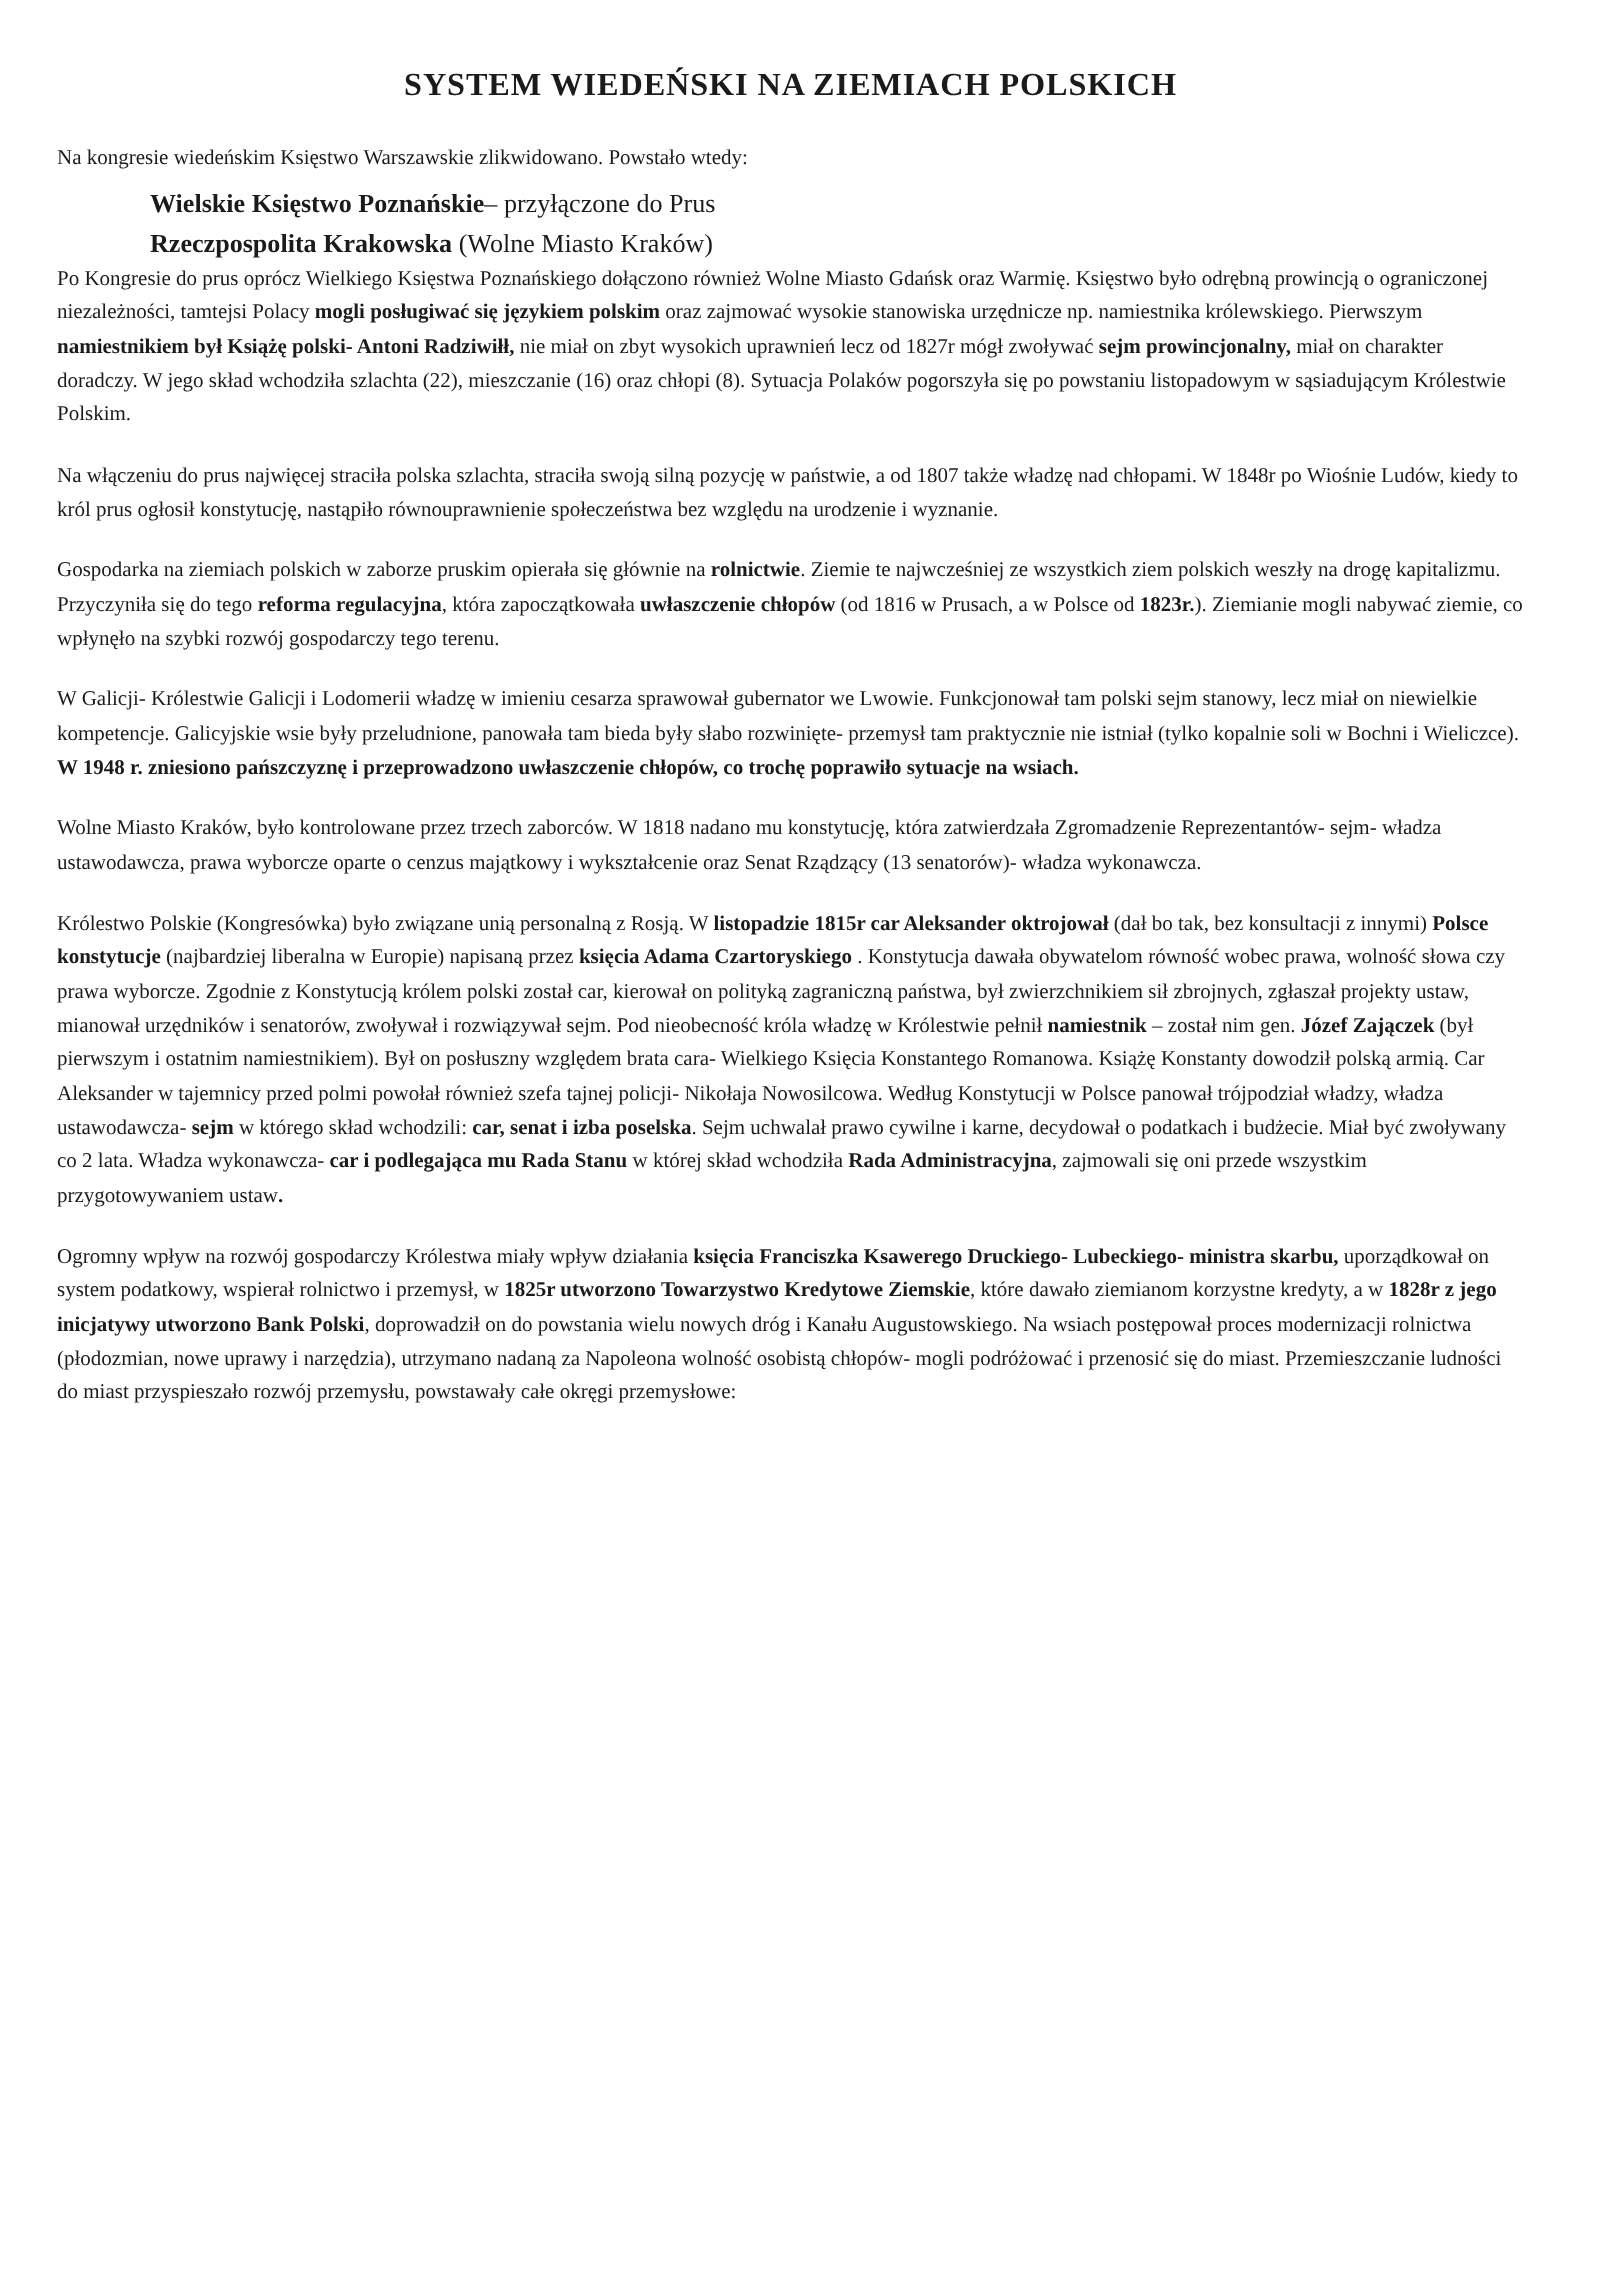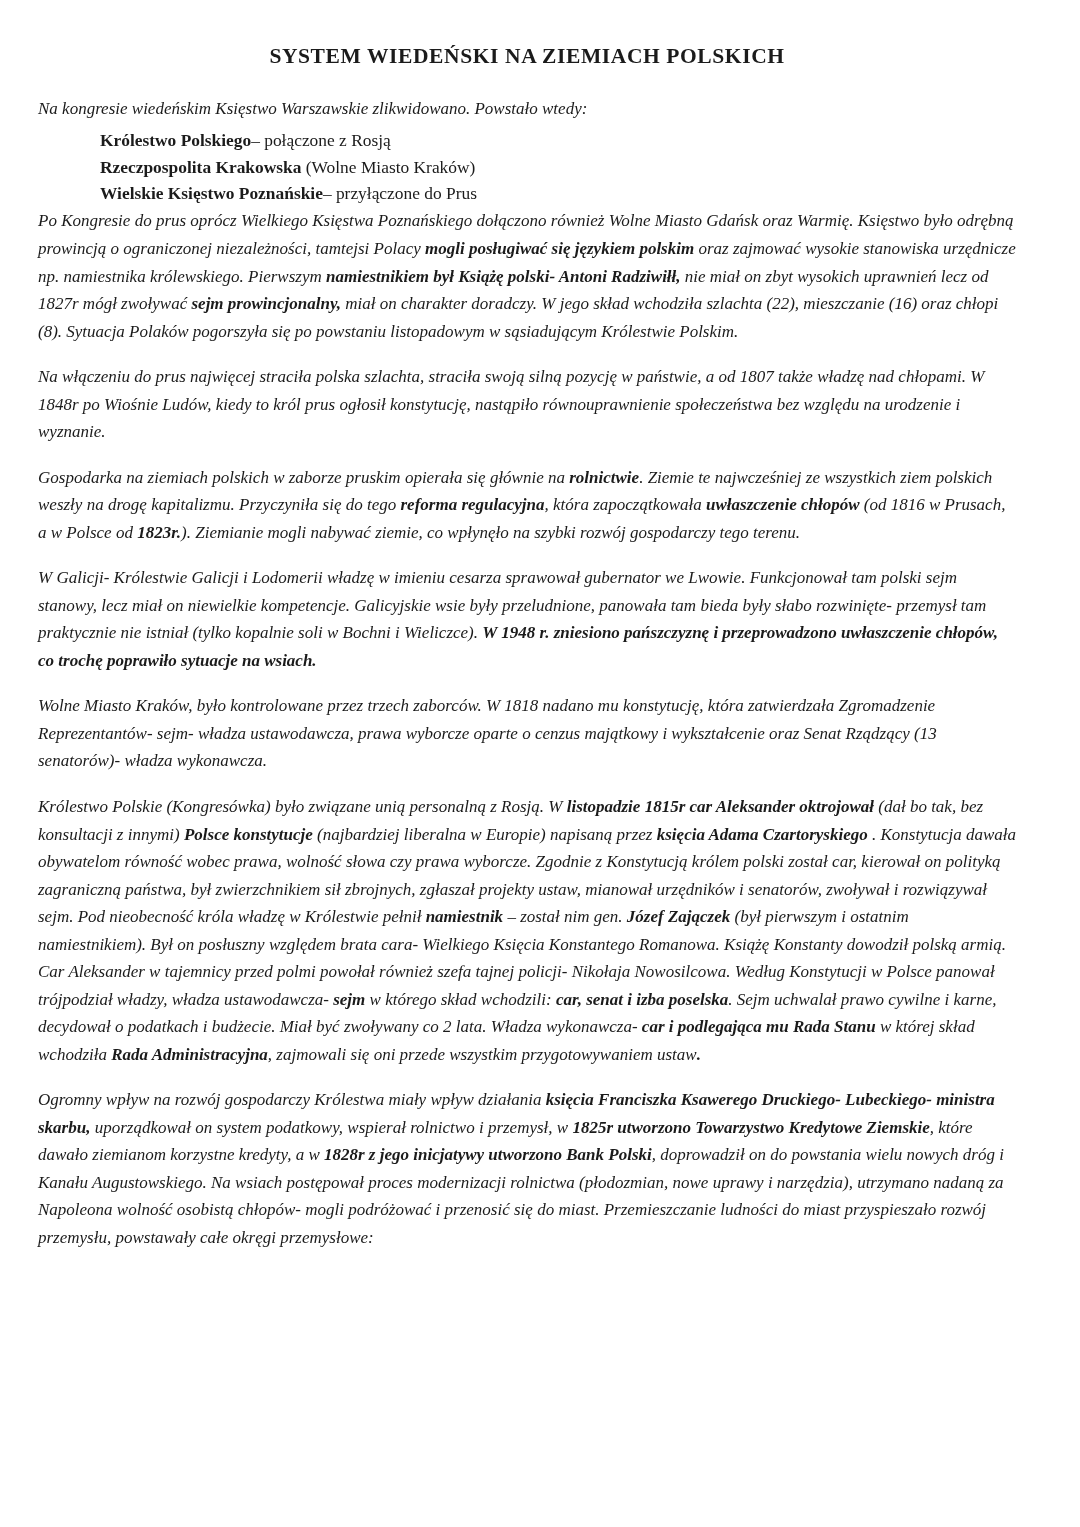--- a/index.html
+++ b/index.html
@@ -27,25 +27,24 @@
     margin: 14px 0 26px 0;
   }
   h2.section-title {
     font-size: 21px;
     font-weight: bold;
     text-align: center;
     letter-spacing: 0.4px;
     margin: 58px 0 16px 0;
   }
   p.para {
-    font-size: 17px;
+    font-size: 14px;
     line-height: 1.62;
     margin: 0 0 18px 0;
     text-align: left;
-    font-style: italic;
   }
   p.para.tight {
     margin-bottom: 4px;
   }
   .indent-line {
     font-size: 17.4px;
     line-height: 1.55;
     margin: 0 0 0 62px;
   }
   .list-block {
@@ -59,27 +58,24 @@
 <body>
 
 <div class="page">
 
   <h1 class="doc-title">SYSTEM WIEDEŃSKI NA ZIEMIACH POLSKICH</h1>
 
   <p class="para tight">Na kongresie wiedeńskim Księstwo Warszawskie zlikwidowano. Powstało wtedy:</p>
 
   <div class="list-block">
     <div class="indent-line">
-      <b>Królestwo Polskiego</b><span>– połączone z Rosją</span>
+      <b>Wielskie Księstwo Poznańskie</b><span>– przyłączone do Prus</span>
     </div>
     <div class="indent-line">
       <b>Rzeczpospolita Krakowska</b><span> (Wolne Miasto Kraków)</span>
-    </div>
-    <div class="indent-line">
-      <b>Wielskie Księstwo Poznańskie</b><span>– przyłączone do Prus</span>
     </div>
   </div>
 
 
   <div id="body-paragraphs">
       <p class="para"><span>Po Kongresie do prus oprócz Wielkiego Księstwa Poznańskiego dołączono również Wolne Miasto Gdańsk oraz Warmię. Księstwo było odrębną prowincją o ograniczonej niezależności, tamtejsi Polacy </span><b>mogli posługiwać się językiem polskim</b><span> oraz zajmować wysokie stanowiska urzędnicze np. namiestnika królewskiego. Pierwszym </span><b>namiestnikiem był Książę polski- Antoni Radziwiłł,</b><span> nie miał on zbyt wysokich uprawnień lecz od 1827r mógł zwoływać </span><b>sejm prowincjonalny,</b><span> miał on charakter doradczy. W jego skład wchodziła szlachta (22), mieszczanie (16) oraz chłopi (8). Sytuacja Polaków pogorszyła się po powstaniu listopadowym w sąsiadującym Królestwie Polskim.</span></p>
       <p class="para"><span>Na włączeniu do prus najwięcej straciła polska szlachta, straciła swoją silną pozycję w państwie, a od 1807 także władzę nad chłopami. W 1848r po Wiośnie Ludów, kiedy to król prus ogłosił konstytucję, nastąpiło równouprawnienie społeczeństwa bez względu na urodzenie i wyznanie.</span></p>
       <p class="para"><span>Gospodarka na ziemiach polskich w zaborze pruskim opierała się głównie na </span><b>rolnictwie</b><span>. Ziemie te najwcześniej ze wszystkich ziem polskich weszły na drogę kapitalizmu. Przyczyniła się do tego </span><b>reforma regulacyjna</b><span>, która zapoczątkowała </span><b>uwłaszczenie chłopów</b><span> (od 1816 w Prusach, a w Polsce od </span><b>1823r.</b><span>). Ziemianie mogli nabywać ziemie, co wpłynęło na szybki rozwój gospodarczy tego terenu.</span></p>
       <p class="para"><span>W Galicji- Królestwie Galicji i Lodomerii władzę w imieniu cesarza sprawował gubernator we Lwowie. Funkcjonował tam polski sejm stanowy, lecz miał on niewielkie kompetencje. Galicyjskie wsie były przeludnione, panowała tam bieda były słabo rozwinięte- przemysł tam praktycznie nie istniał (tylko kopalnie soli w Bochni i Wieliczce). </span><b>W 1948 r. zniesiono pańszczyznę i przeprowadzono uwłaszczenie chłopów, co trochę poprawiło sytuacje na wsiach.</b></p>
       <p class="para"><span>Wolne Miasto Kraków, było kontrolowane przez trzech zaborców. W 1818 nadano mu konstytucję, która zatwierdzała Zgromadzenie Reprezentantów- sejm- władza ustawodawcza, prawa wyborcze oparte o cenzus majątkowy i wykształcenie oraz Senat Rządzący (13 senatorów)- władza wykonawcza.</span></p>

